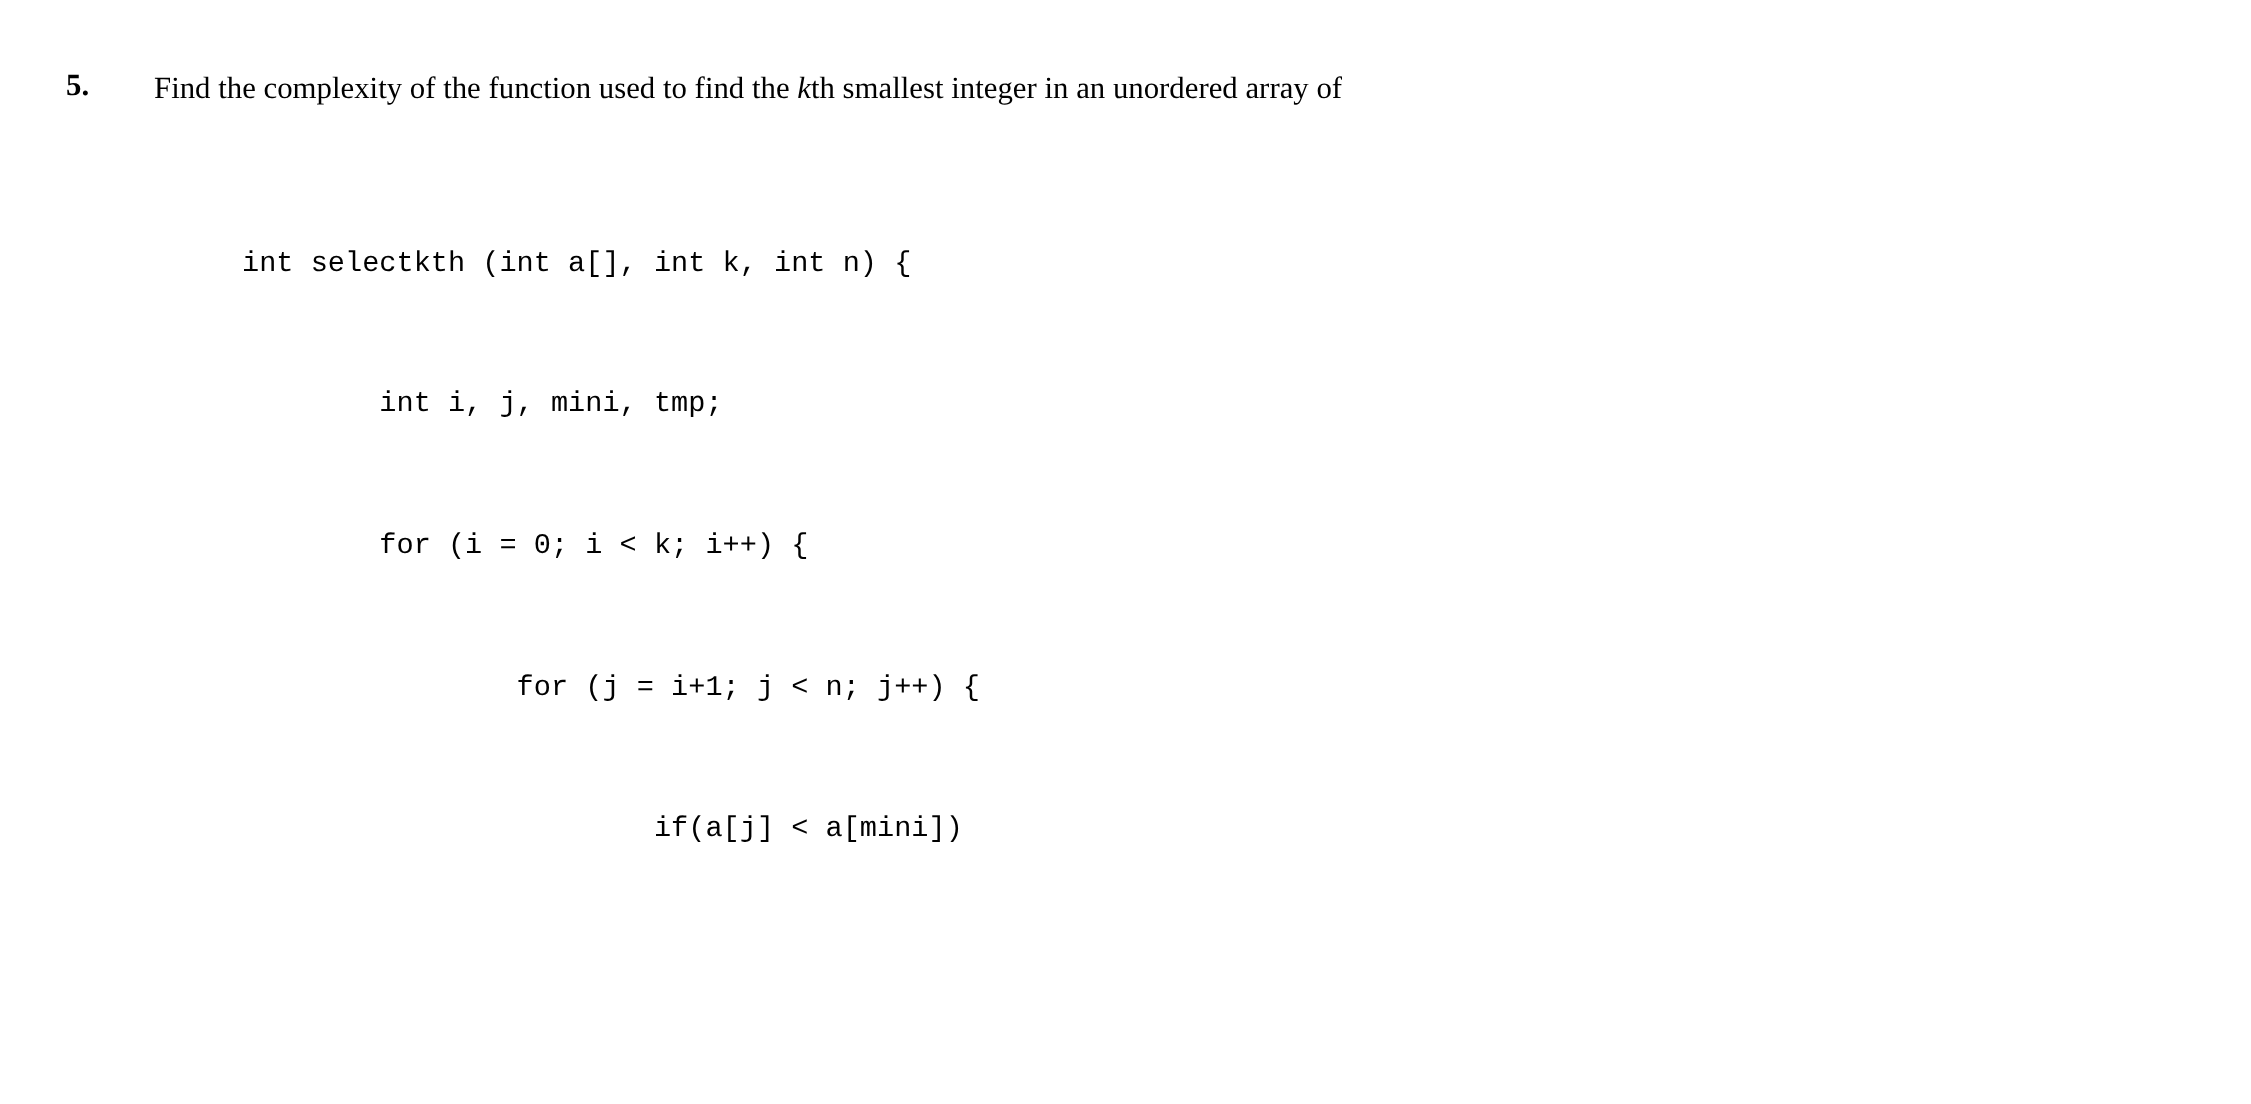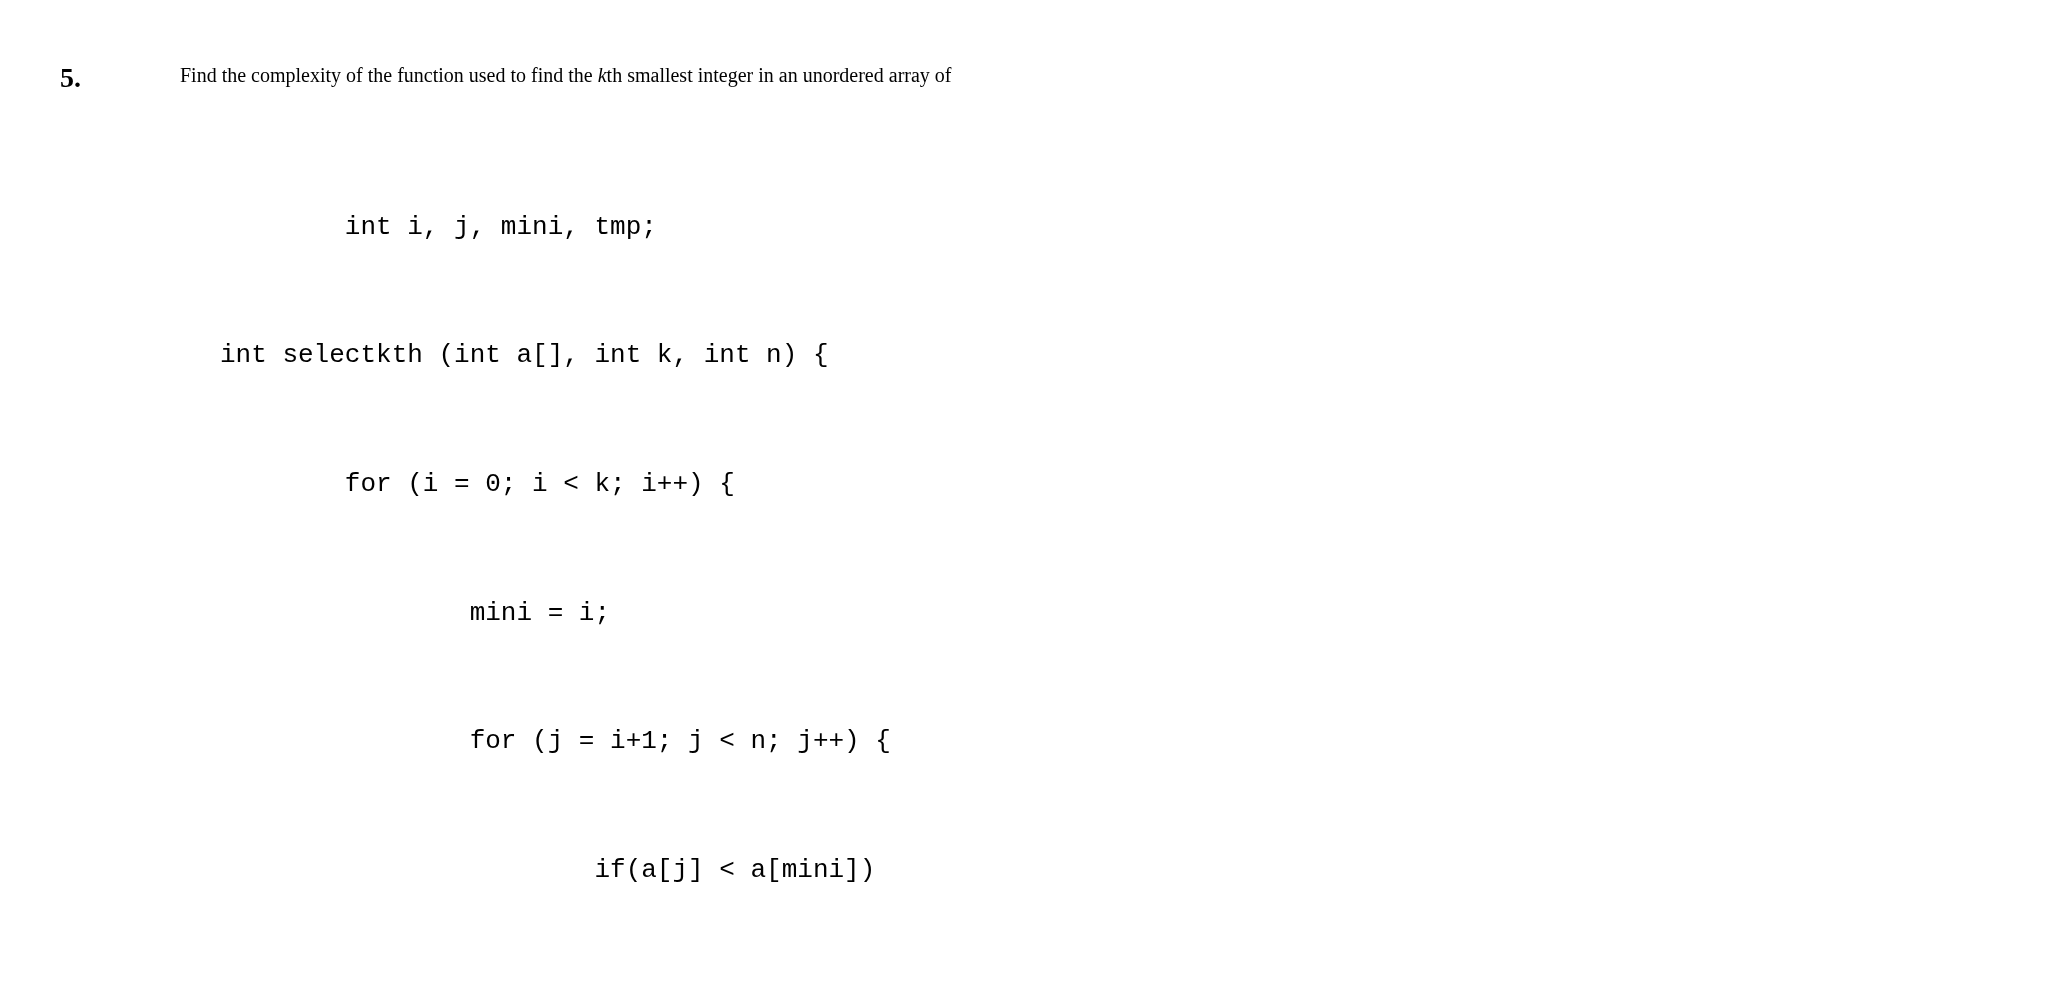--- a/index.html
+++ b/index.html
@@ -39,24 +39,23 @@
     }
 
     .question-content {
       flex: 1;
       display: flex;
       flex-direction: column;
       gap: 0;
     }
 
     .question-text {
-      font-size: 20px;
+      font-size: 28px;
       line-height: 1.5;
       margin-bottom: 30px;
-      margin-left: 40px;
     }
 
     .question-text em {
       font-style: italic;
       font-family: 'Times New Roman', Times, serif;
     }
 
     .code-block {
       font-family: 'Courier New', Courier, monospace;
       font-size: 26px;
@@ -73,24 +72,23 @@
 <body>
 
 <div class="page-container">
   <div class="question-block">
     <div class="question-number">5.</div>
     <div class="question-content">
       <div class="question-text">
         <span>Find the complexity of the function used to find the </span><em>k</em><span>th smallest integer in an unordered array of</span><br>
       </div>
       <div class="code-block">
+        <span class="code-line">int selectkth (int a[], int k, int n) {</span>
         <span class="code-line">        int i, j, mini, tmp;</span>
-        <span class="code-line">int selectkth (int a[], int k, int n) {</span>
         <span class="code-line">        for (i = 0; i &lt; k; i++) {</span>
-        <span class="code-line">                mini = i;</span>
         <span class="code-line">                for (j = i+1; j &lt; n; j++) {</span>
         <span class="code-line">                        if(a[j] &lt; a[mini])</span>
         
         <span class="code-line"></span>
         
         
         
         
         
         

